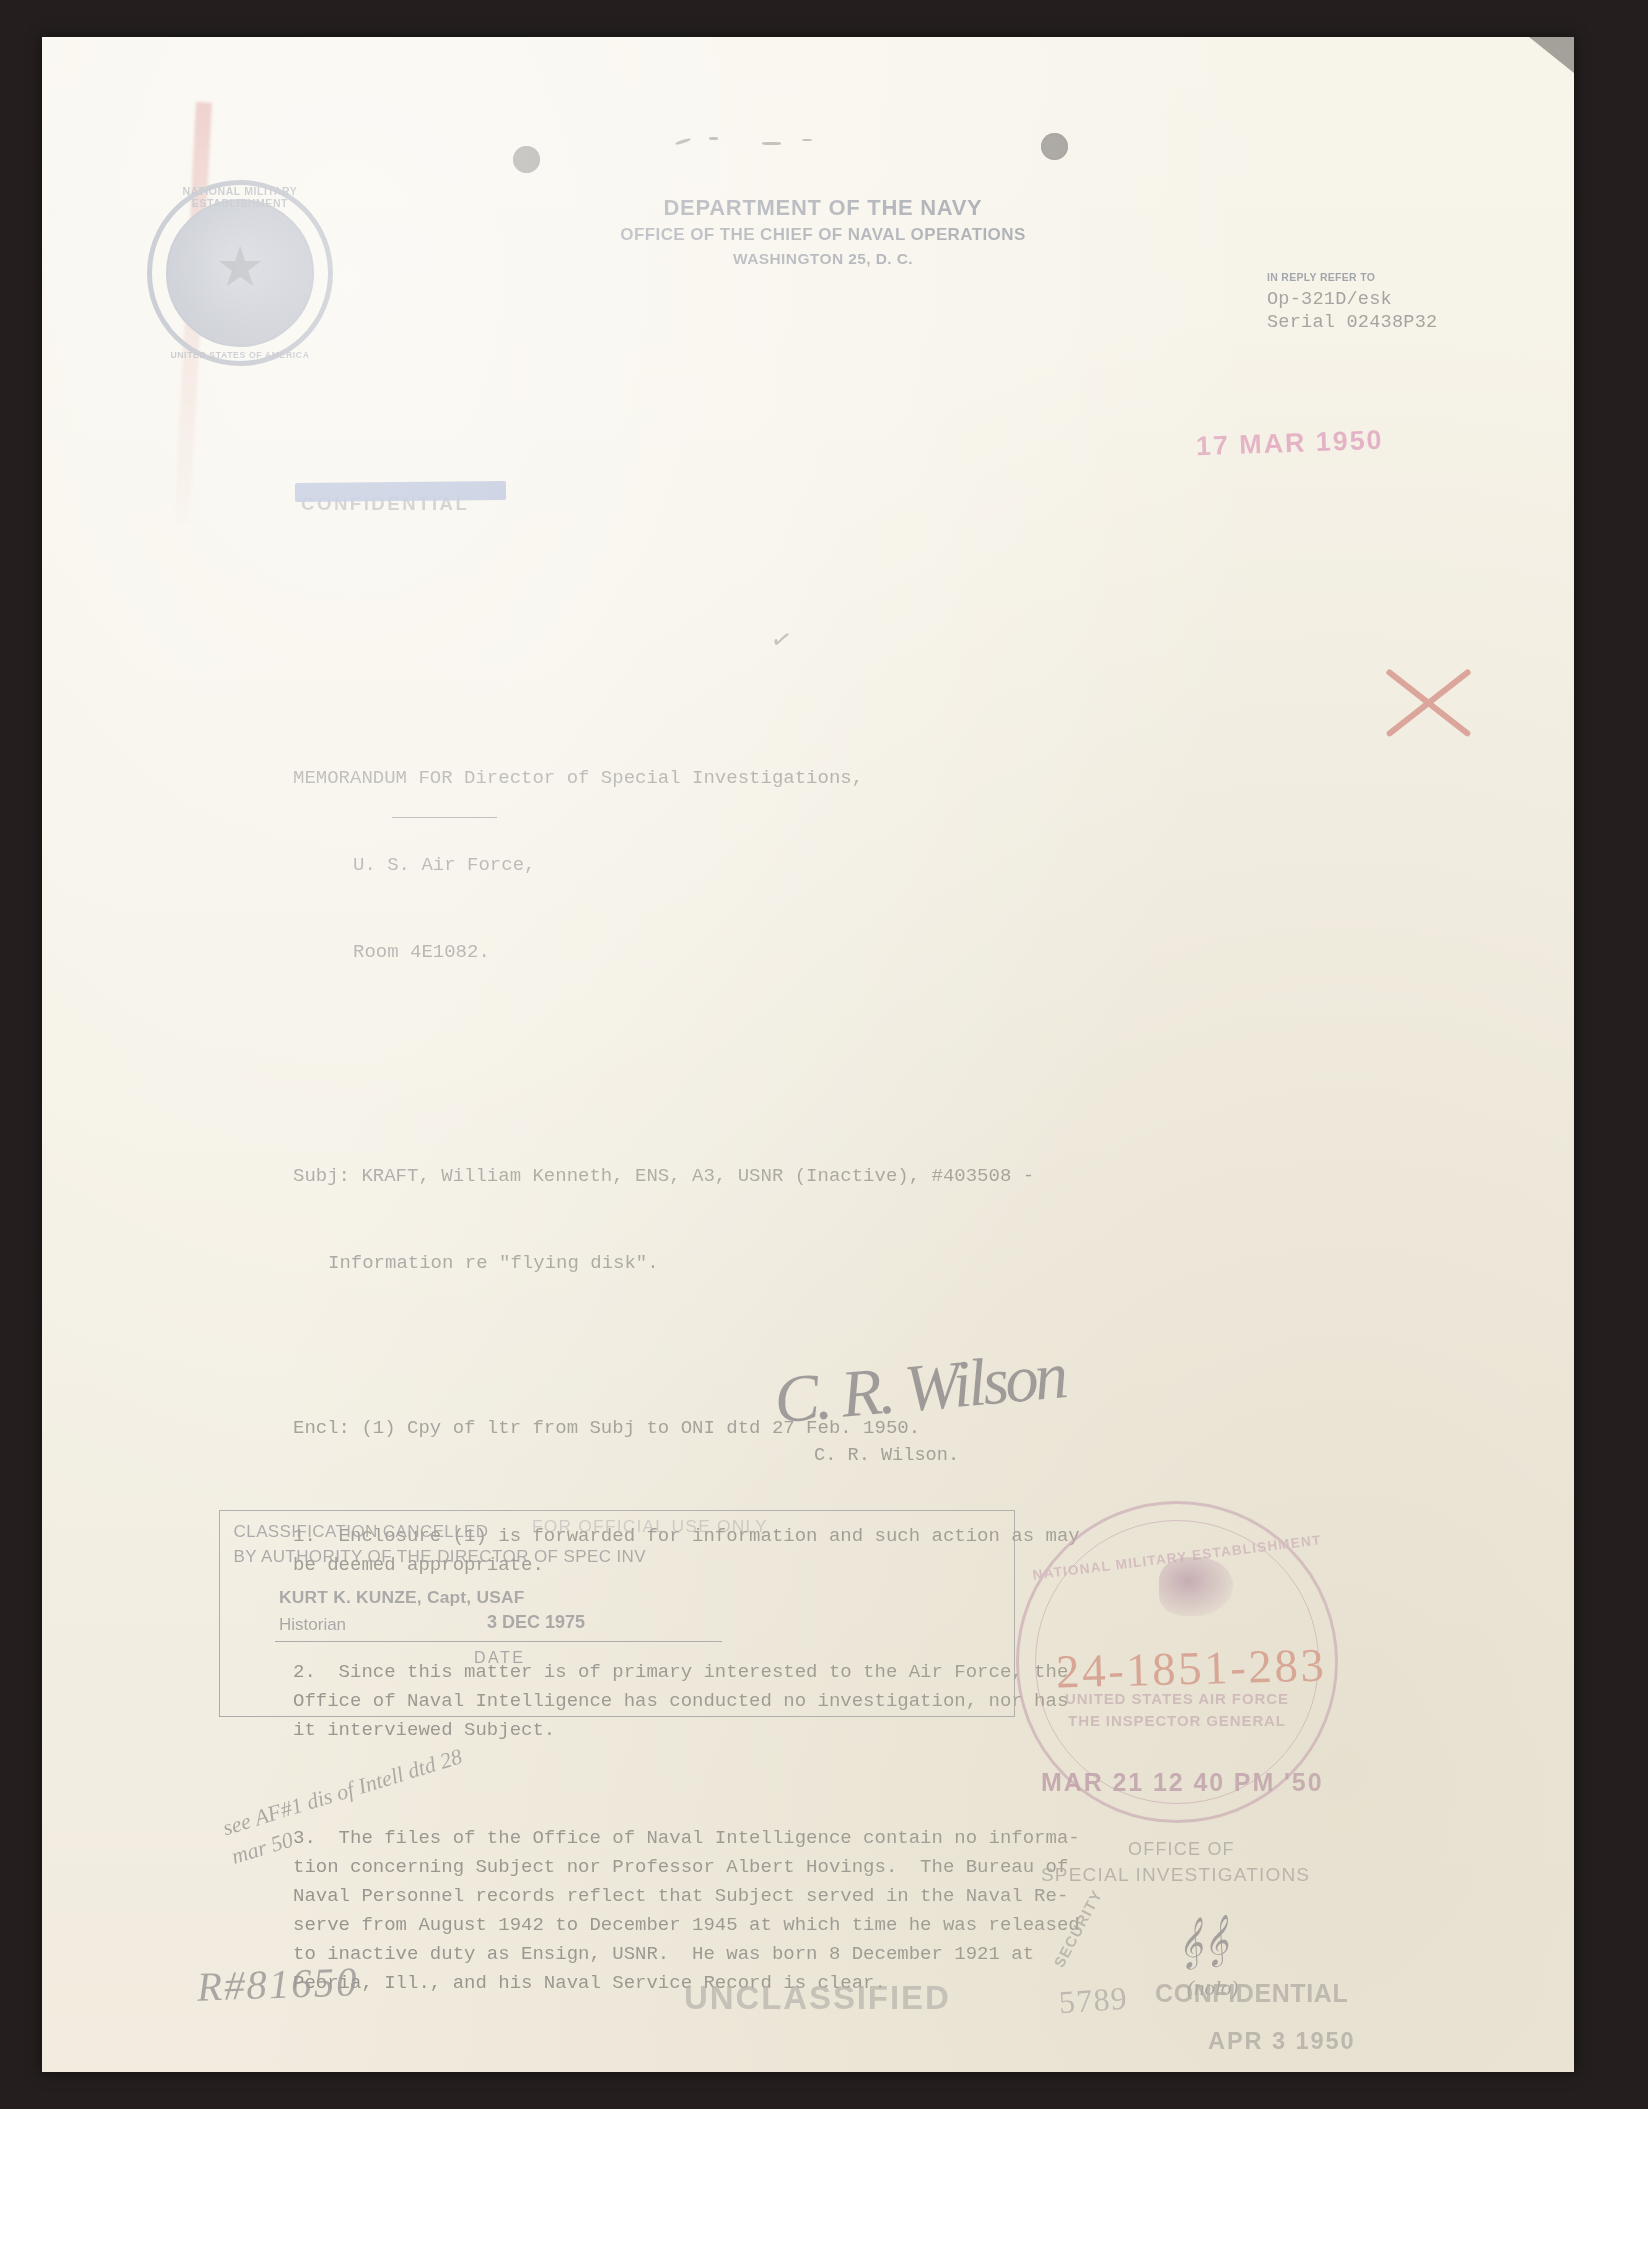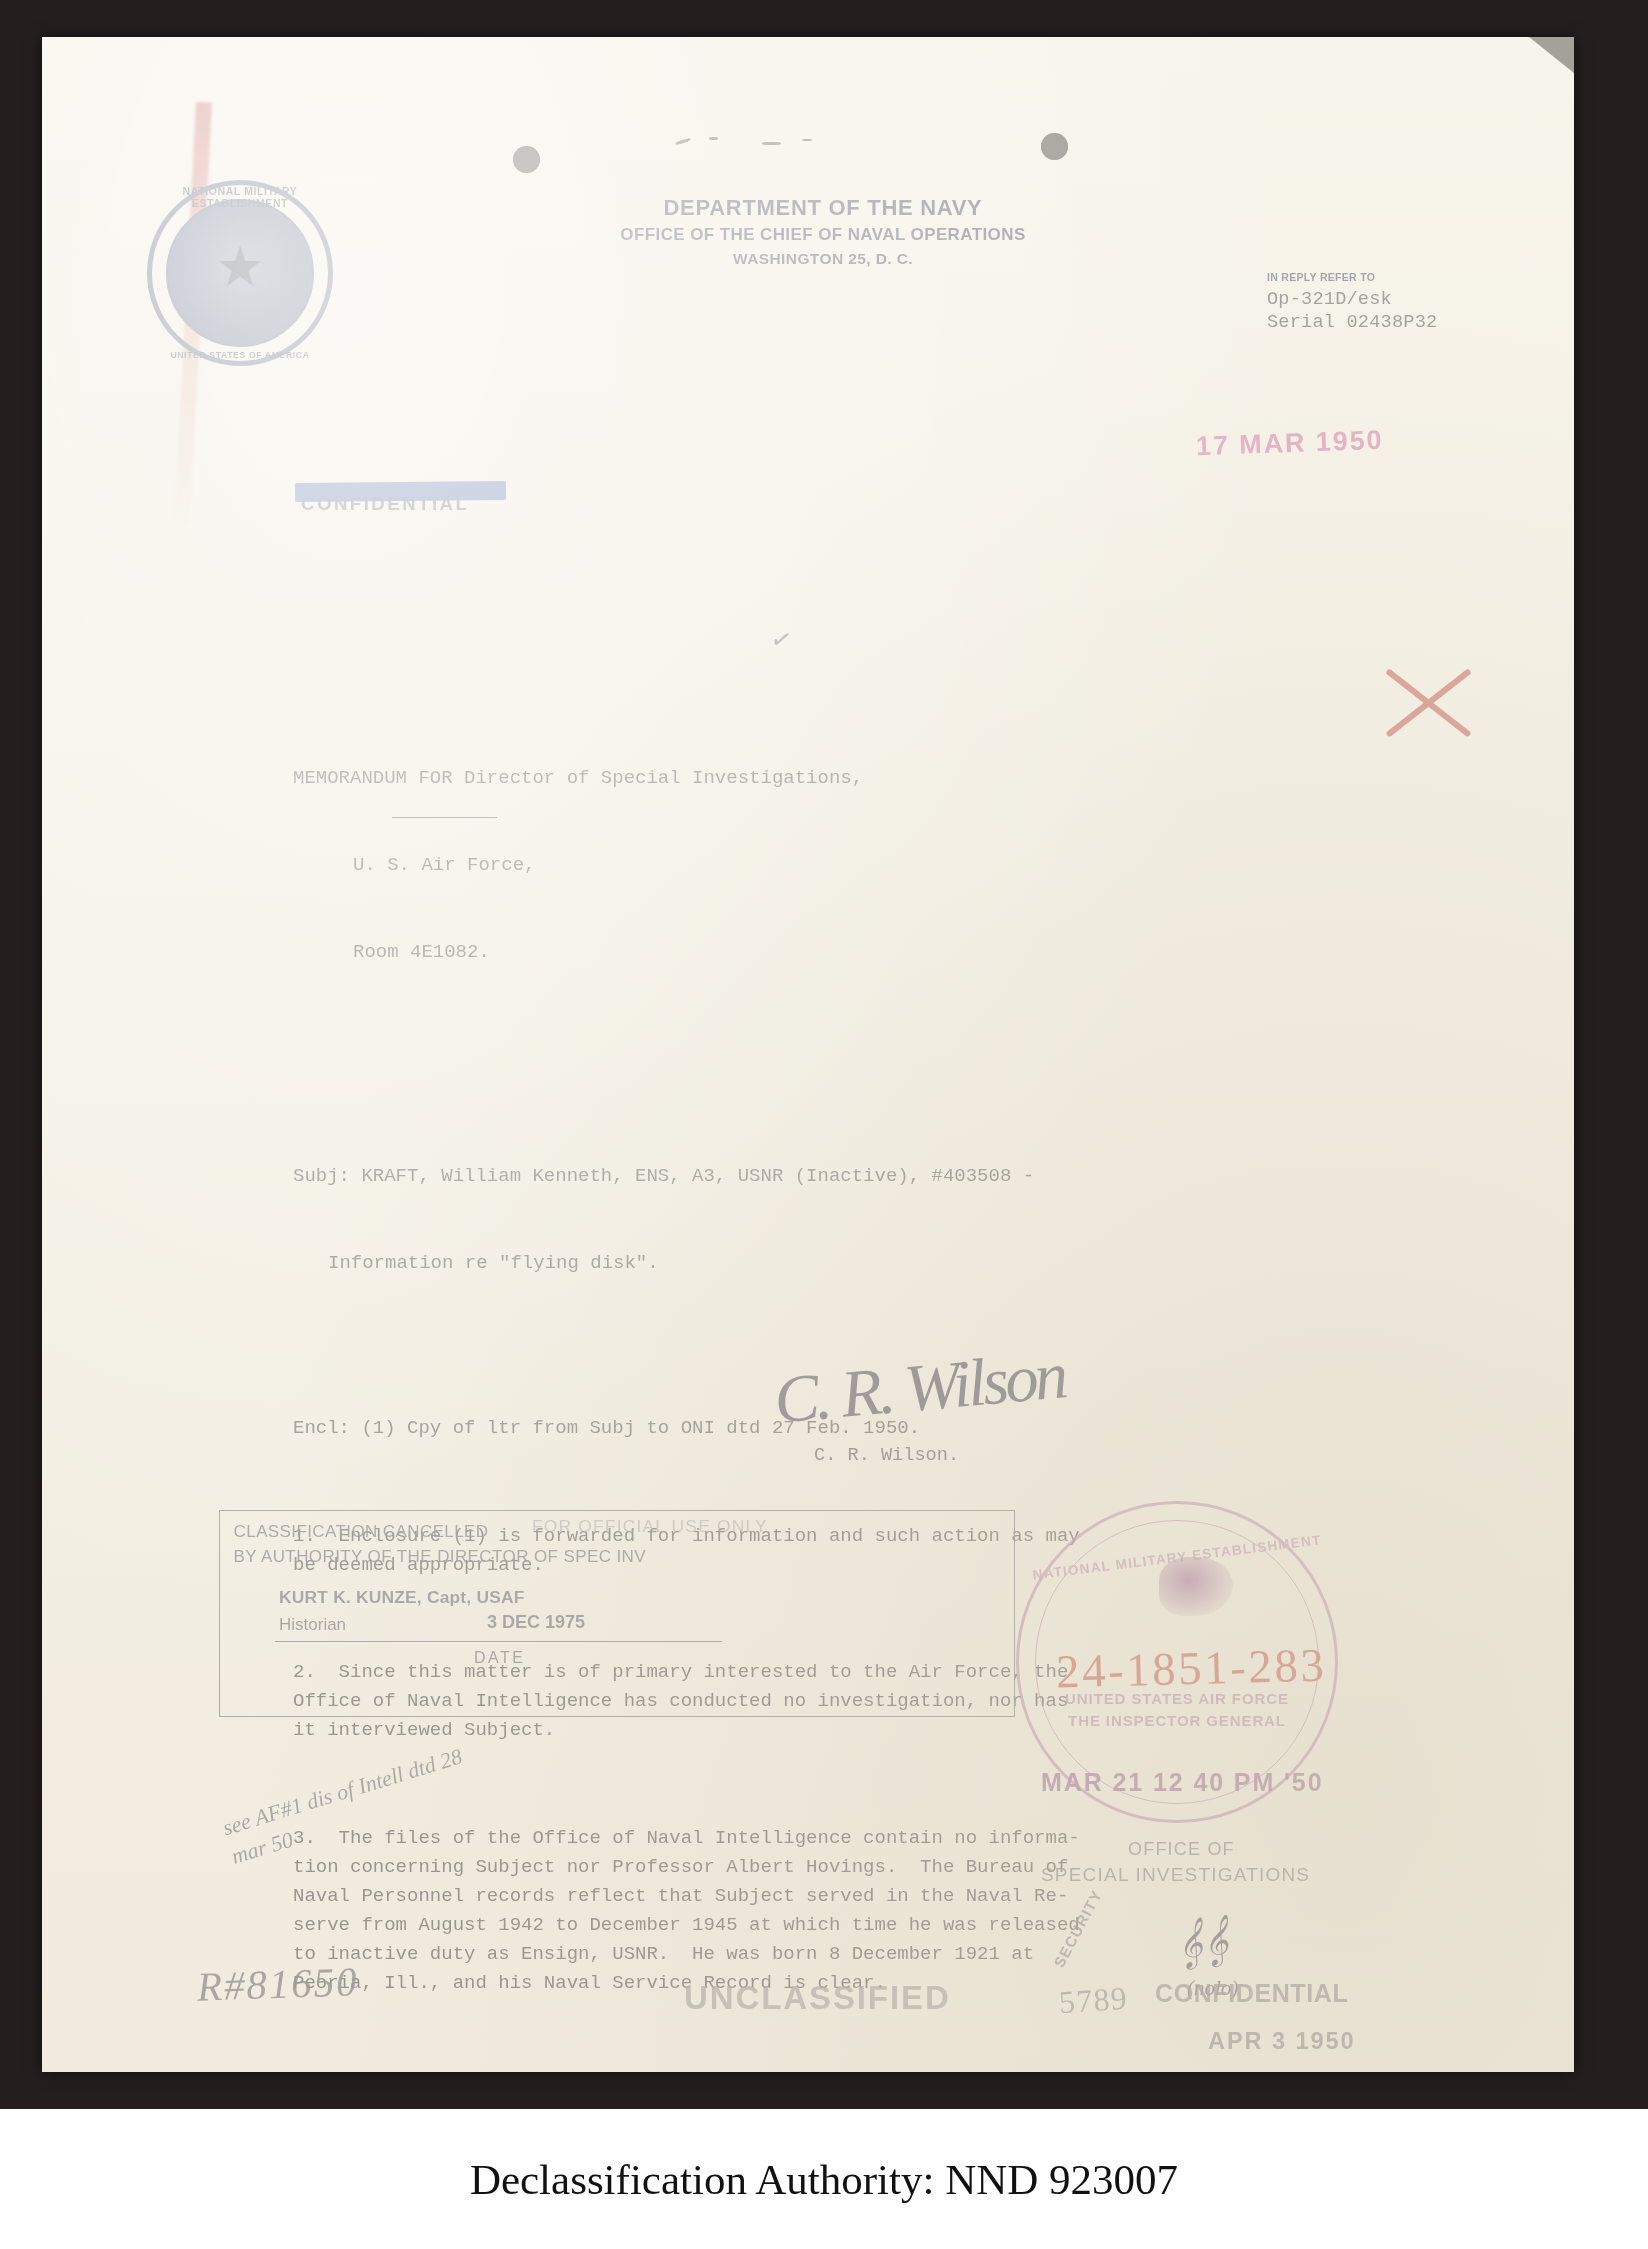--- a/index.html
+++ b/index.html
@@ -648,15 +648,14 @@
     <div class="apr-date">APR 3 1950</div>
 
     <div class="unclassified">UNCLASSIFIED</div>
 
     <div class="hand-note">see AF#1
 dis of Intell
 dtd 28 mar 50</div>
     <div class="hand-rnum">R#81650</div>
   </div>
 
-  <div class="footer-caption">Declassification Authority: NND 923007</div>
 </div>
 
 
 </body></html>

